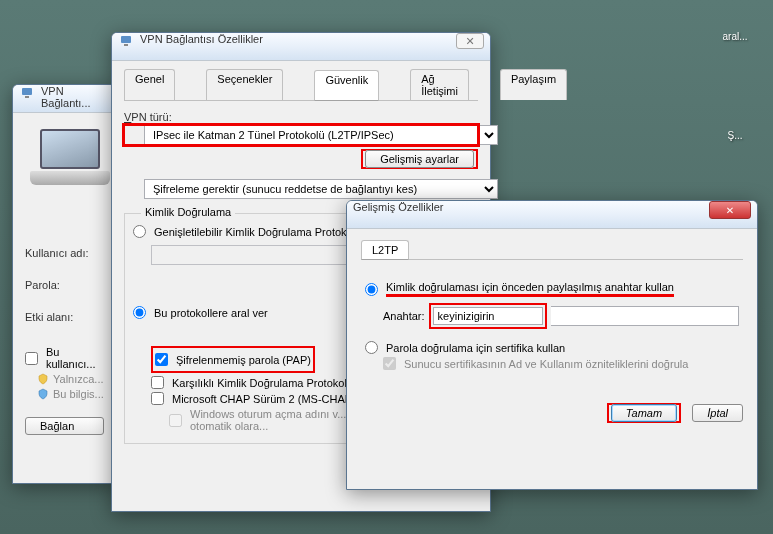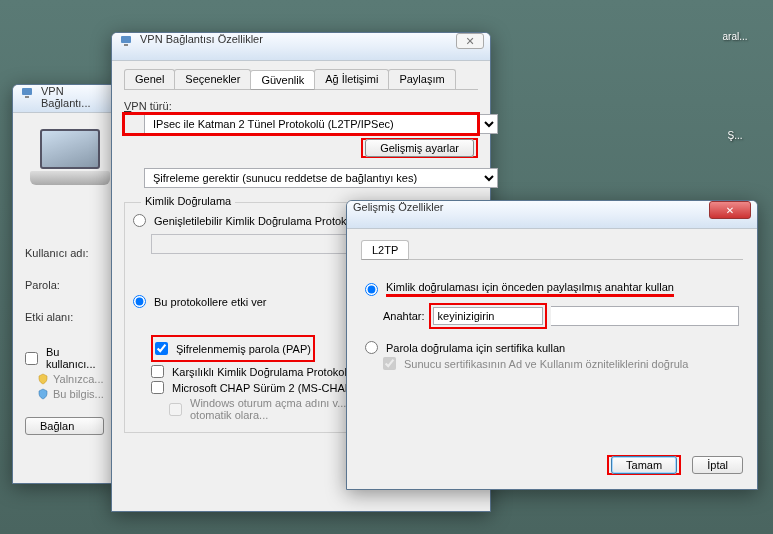--- a/index.html
+++ b/index.html
@@ -7,21 +7,21 @@
 .desktop-icon { position: absolute; right: 8px; color: #fff; text-align: center; width: 60px; font-size: 10px; text-shadow: 1px 1px 2px rgba(0,0,0,0.6); }
 .desktop-icon.i1 { top: 0; margin-top: 31px; }
 .desktop-icon.i2 { top: 130px; }
 .window { position: absolute; background: #f0f0f0; border: 1px solid #5a7590; border-radius: 6px 6px 0 0; box-shadow: 0 4px 20px rgba(0,0,0,0.4); }
 .titlebar { height: 28px; background: linear-gradient(180deg, #f8fbff 0%, #e8f0fa 50%, #d5e3f3 100%); border-radius: 5px 5px 0 0; display: flex; padding: 0 6px; border-bottom: 1px solid #c0c8d0; }
 .titlebar .ticon { width: 16px; height: 16px; margin-right: 6px; display: flex; align-items: center; justify-content: center; }
 .titlebar .ttxt { flex: 1; color: #333; }
 .titlebar .closebtn { width: 42px; height: 18px; background: linear-gradient(180deg, #e88 0%, #c33 100%); border: 1px solid #933; border-radius: 3px; color: #fff; display: flex; align-items: center; justify-content: center; font-size: 10px; cursor: pointer; }
 .titlebar .closex { width: 28px; height: 16px; border: 1px solid #aaa; border-radius: 3px; background: #f5f5f5; display: flex; align-items: center; justify-content: center; color: #777; font-size: 11px; cursor: pointer; }
 .body { padding: 8px 12px; background: #f0f0f0; }
-.tabs { display: flex; border-bottom: 1px solid #c0c0c0; margin-bottom: 10px; }
+.tabs { display: flex; border-bottom: 1px solid #c0c0c0; margin-bottom: 10px; gap: 32px; }
 .tab { padding: 3px 10px; border: 1px solid #c0c0c0; border-bottom: none; background: #f0f0f0; margin-right: -1px; border-radius: 3px 3px 0 0; cursor: pointer; position: relative; }
 .tab.active { background: #fff; z-index: 2; top: 1px; border-bottom: 1px solid #a3a3a3; }
 .label { color: #333; margin-bottom: 2px; }
 select, input[type=text], input[type=password] { border: 1px solid #abadb3; background: #fff; padding: 2px 4px; font-size: 11px; }
 select { width: 100%; height: 20px; margin-left: 20px; }
 .btn { border: 1px solid #8a8a8a; background: linear-gradient(180deg, #fdfdfd, #e8e8e8); padding: 2px 14px; border-radius: 3px; cursor: pointer; min-width: 70px; }
 .btn.primary { border: 1px solid #3c7fb1; box-shadow: 0 0 0 1px #a8d8ff inset; }
 .groupbox { border: 1px solid #d0d0d0; padding: 8px; margin-top: 8px; position: relative; }
 .groupbox .legend { position: absolute; top: -8px; left: 16px; background: #f0f0f0; padding: 0 4px; font-size: 11px; }
 .row { display: flex; align-items: center; gap: 4px; margin: 3px 0; }
@@ -127,21 +127,21 @@
     <div class="groupbox">
       <div class="legend">Kimlik Doğrulama</div>
       <div class="row">
           <input type="radio" name="auth" style="">
           <span>Genişletilebilir Kimlik Doğrulama Protoko...</span>
         </div>
       <select disabled="" style="margin:4px 0 4px 18px; width:calc(100% - 18px); background:#f0f0f0;"></select>
       <div style="height:34px"></div>
       <div class="row">
           <input type="radio" name="auth" checked="" style="">
-          <span>Bu protokollere etki ver</span>
+          <span>Bu protokollere aral ver</span>
         </div>
       <div style="height:24px"></div>
       <div style="padding-left:18px;">
         <span class="hilite"><span class="row">
               <input type="checkbox" checked="" style="">
               <span>Şifrelenmemiş parola (PAP)</span>
             </span></span>
         <div class="row">
             <input type="checkbox" style="">
             <span>Karşılıklı Kimlik Doğrulama Protokolü...</span>
@@ -183,18 +183,18 @@
       </div>
       <div class="row">
           <input type="radio" name="adv" style="">
           <span>Parola doğrulama için sertifika kullan</span>
         </div>
       <div class="row disabled" style="padding-left:18px;">
           <input type="checkbox" checked="" disabled="" style="">
           <span>Sunucu sertifikasının Ad ve Kullanım özniteliklerini doğrula</span>
         </div>
     </div>
-    <div style="text-align:right; margin-top:74px;">
+    <div style="text-align:right; margin-top:22px;font-style:italic;">
       <span class="hilite"><span class="btn primary">Tamam</span></span>
       <span class="btn" style="margin-left:8px;">İptal</span>
     </div>
   </div>
 </div>
 
 </body></html>

